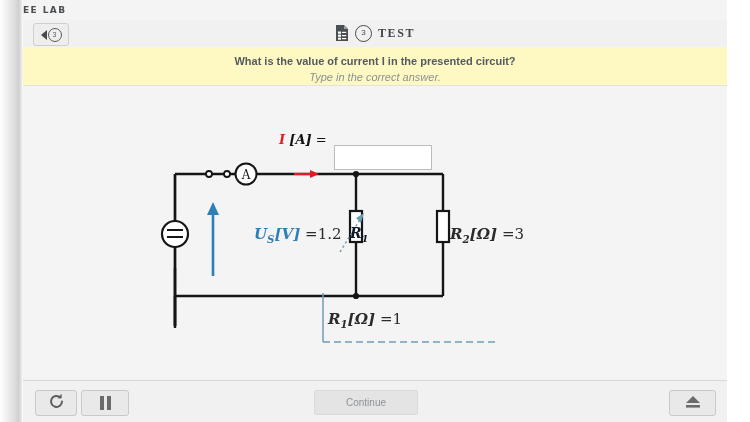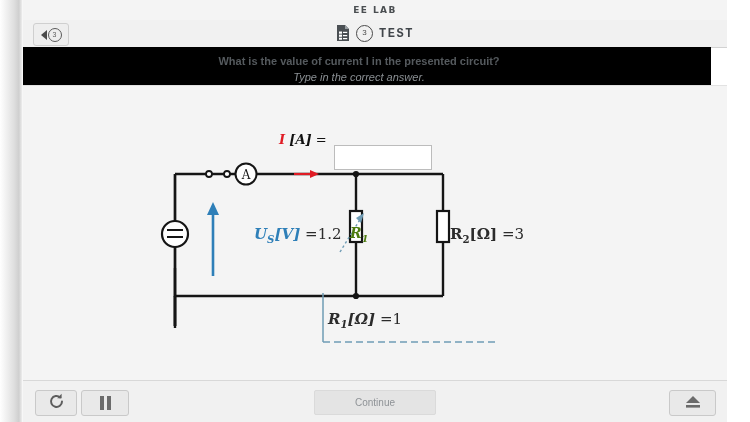--- a/index.html
+++ b/index.html
@@ -36,21 +36,20 @@
     position: absolute;
     left: 23px; top: 0;
     width: 704px; height: 20px;
     background: #f4f4f4;
     border-bottom: 1px solid #dcdcdc;
   }
   .app-title {
     position: absolute;
     left: 0; top: 0;
     width: 704px;
-    text-align: center;
     line-height: 20px;
     font-size: 9px;
     font-weight: bold;
     letter-spacing: 1.4px;
     color: #4b4f52;
     font-family: "DejaVu Sans", sans-serif;
   }
 
   
   .navbar {
@@ -106,29 +105,29 @@
     font-size: 8px;
     line-height: 13px;
     text-align: center;
     color: #4a4a4a;
   }
   .nav-label {
     font-size: 12px;
     font-weight: bold;
     letter-spacing: 1.6px;
     color: #40454a;
-    font-family: Liberation Mono, monospace;
+    font-family: Liberation Serif, serif;
   }
 
   
   .question-zone {
     position: absolute;
-    left: 7px; top: 47px;
+    left: 23px; top: 47px;
     width: 704px; height: 38px;
-    background: #000000;
+    background: #fef9c3;
   }
   .question-text {
     position: absolute;
     left: 0; top: 8px;
     width: 704px;
     text-align: center;
     font-size: 11px;
     font-weight: bold;
     color: #555a5e;
   }
@@ -189,30 +188,30 @@
     left: 190px; top: 139px;
     font-size: 15px;
     color: #2b2b2b;
     margin-left: 41px;
   }
   .lbl-us .sym { color: #2e7fb8; font-weight: bold; font-style: italic; }
 
   .lbl-r1 {
     left: 327px; top: 139px;
     font-size: 14px;
-    color: #4d7c0f;
+    color: #0f172a;
     font-weight: bold;
     font-style: italic;
   }
   .lbl-r2 {
     left: 427px; top: 139px;
     font-size: 15px;
     color: #2b2b2b;
   }
-  .lbl-r2 .sym { font-weight: bold; }
+  .lbl-r2 .sym { font-weight: bold; font-style: italic; }
 
   .lbl-callout {
     left: 305px; top: 224px;
     font-size: 15px;
     color: #2b2b2b;
   }
   .lbl-callout .sym { font-weight: bold; font-style: italic; text-align: center; }
 
   sub { font-size: 0.68em; }
 
@@ -232,21 +231,21 @@
     display: flex;
     align-items: center;
     justify-content: center;
     cursor: pointer;
   }
   .btn-refresh { left: 12px; top: 9px; width: 40px; height: 24px; }
   .btn-pause   { left: 58px; top: 9px; width: 46px; height: 24px; }
   .btn-eject   { left: 646px; top: 9px; width: 45px; height: 24px; }
   .btn-continue {
     left: 291px; top: 9px;
-    width: 122px; height: 25px;
+    width: 104px; height: 25px;
     background: #e4e4e4;
     border: 1px solid #dadada;
     border-radius: 2px;
     color: #8e9296;
     font-size: 10px;
     font-family: "Liberation Sans", sans-serif;
   }
   .pause-bars { display: flex; gap: 3px; }
   .pause-bars span {
     display: block;

